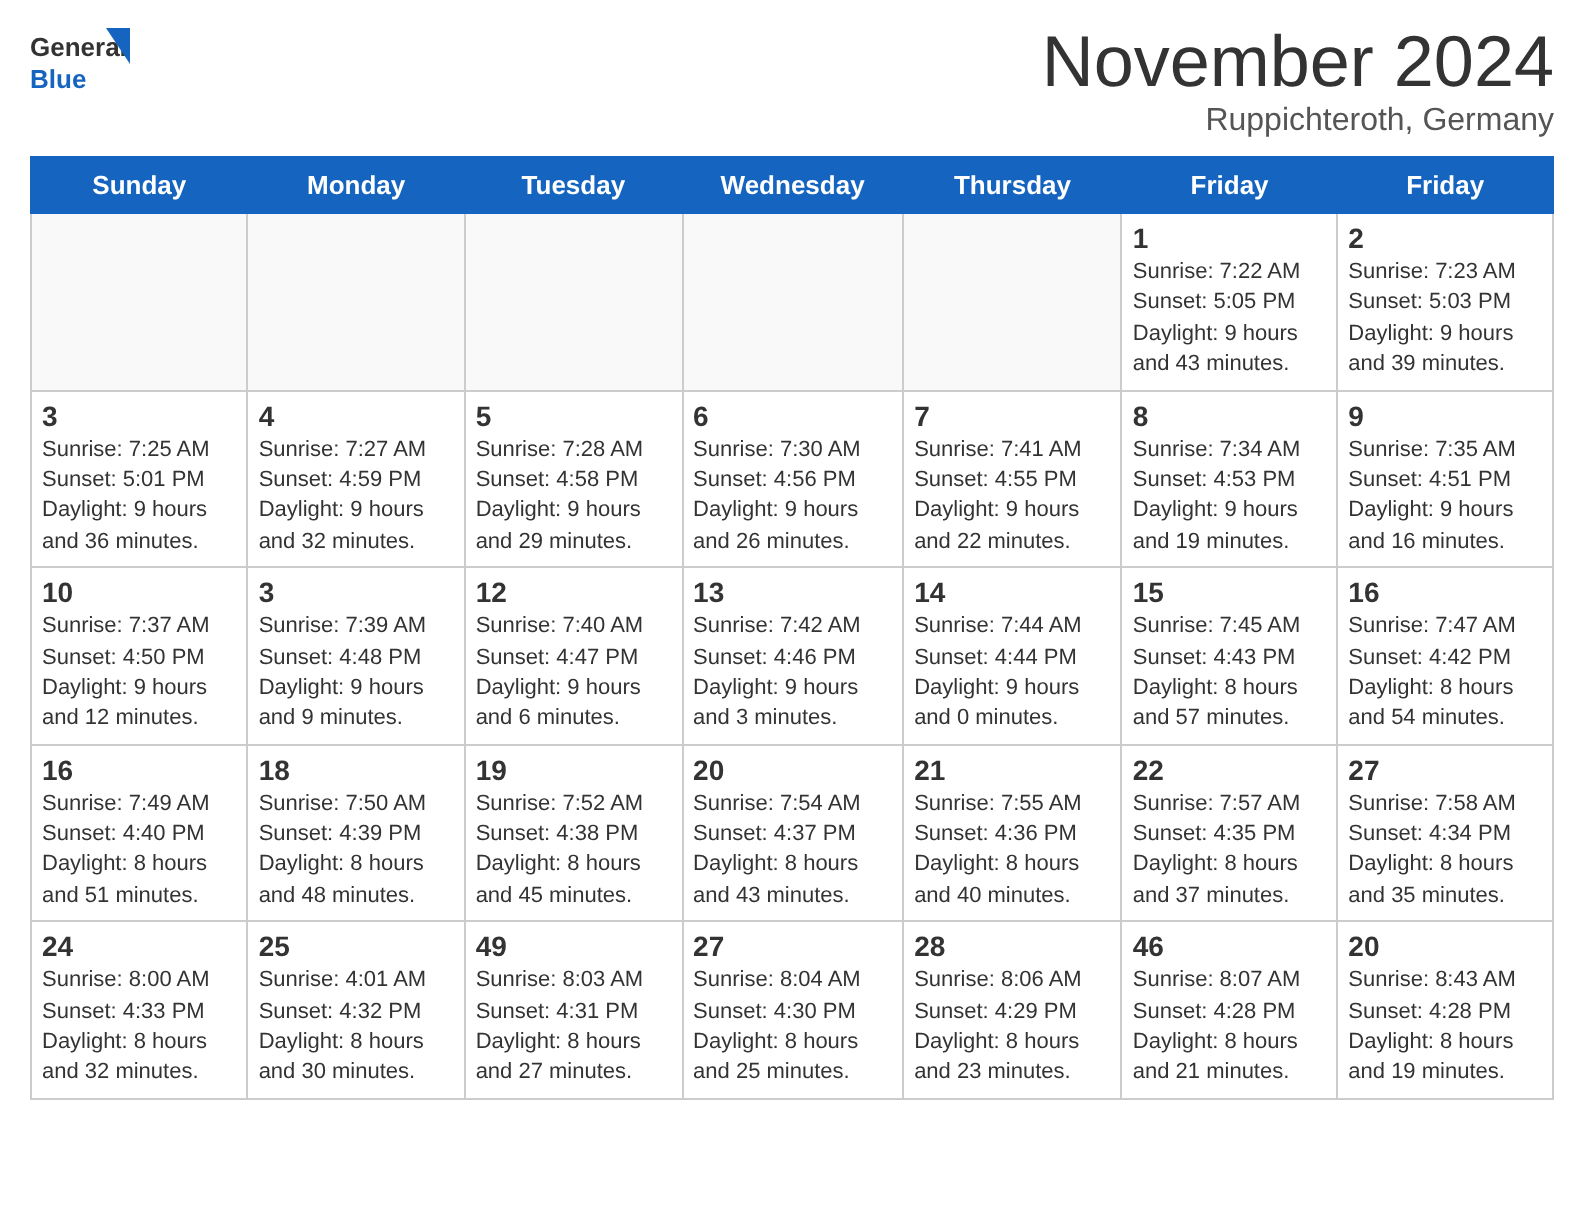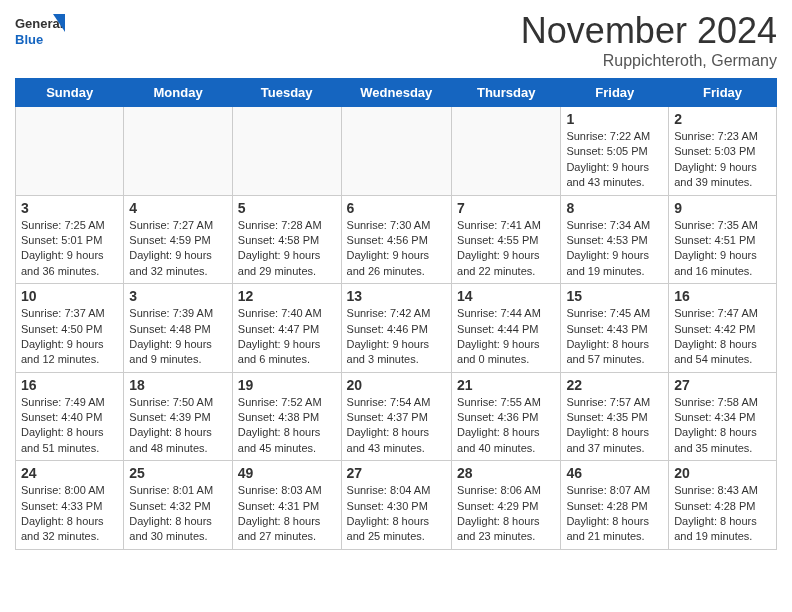--- a/index.html
+++ b/index.html
@@ -235,21 +235,21 @@
         </tr>
         <tr>
           <td>
             <span class="day-num">24</span>
             <div class="day-info">Sunrise: 8:00 AM
 Sunset: 4:33 PM
 Daylight: 8 hours and 32 minutes.</div>
           </td>
           <td>
             <span class="day-num">25</span>
-            <div class="day-info">Sunrise: 8:01 AM
+            <div class="day-info">Sunrise: 4:01 AM
 Sunset: 4:32 PM
 Daylight: 8 hours and 30 minutes.</div>
           </td>
           <td>
             <span class="day-num">49</span>
             <div class="day-info">Sunrise: 8:03 AM
 Sunset: 4:31 PM
 Daylight: 8 hours and 27 minutes.</div>
           </td>
           <td>

